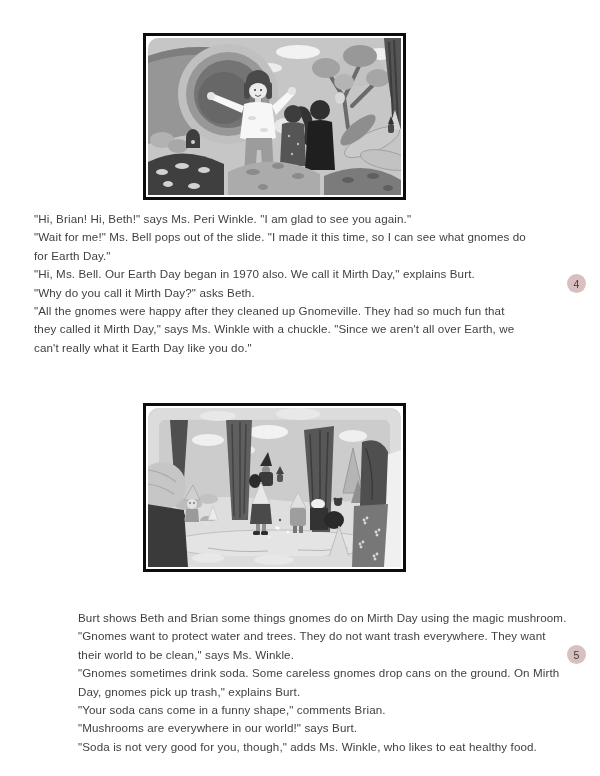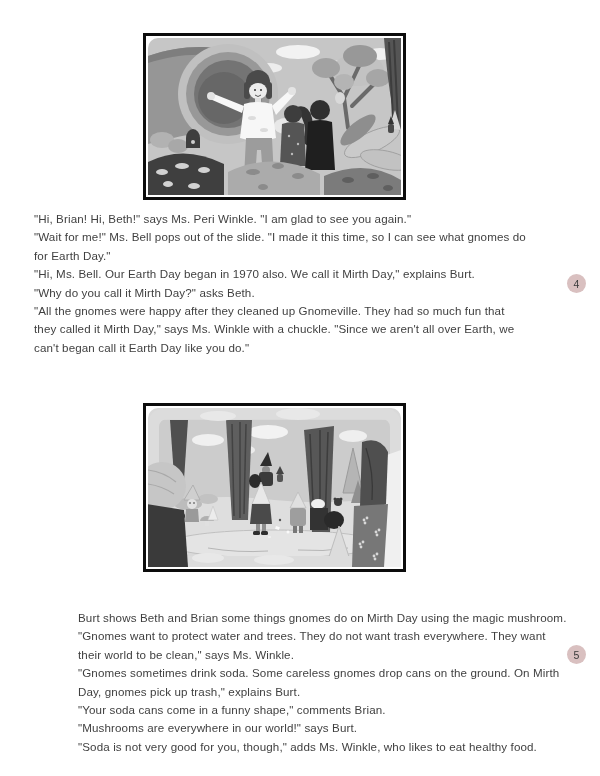--- a/index.html
+++ b/index.html
@@ -119,21 +119,21 @@
 
 <div class="textblock" id="textblock-1">
 
 <div class="line">"Hi, Brian! Hi, Beth!" says Ms. Peri Winkle. "I am glad to see you again."</div>
     <div class="line">"Wait for me!" Ms. Bell pops out of the slide. "I made it this time, so I can see what gnomes do</div>
     <div class="line">for Earth Day."</div>
     <div class="line">"Hi, Ms. Bell. Our Earth Day began in 1970 also. We call it Mirth Day," explains Burt.</div>
     <div class="line">"Why do you call it Mirth Day?" asks Beth.</div>
     <div class="line">"All the gnomes were happy after they cleaned up Gnomeville. They had so much fun that</div>
     <div class="line">they called it Mirth Day," says Ms. Winkle with a chuckle. "Since we aren't all over Earth, we</div>
-    <div class="line">can't began call it Earth Day like you do."</div>
+    <div class="line">can't really what it Earth Day like you do."</div>
   </div>
 
 <div class="page-badge" id="badge-4">
   <span>4</span>
 </div>
 
 <div class="figure" id="figure-2">
   <svg width="253" height="159" viewBox="0 0 253 159">
 
     <rect x="0" y="0" width="253" height="159" rx="10" fill="#d9d9d9"></rect>

